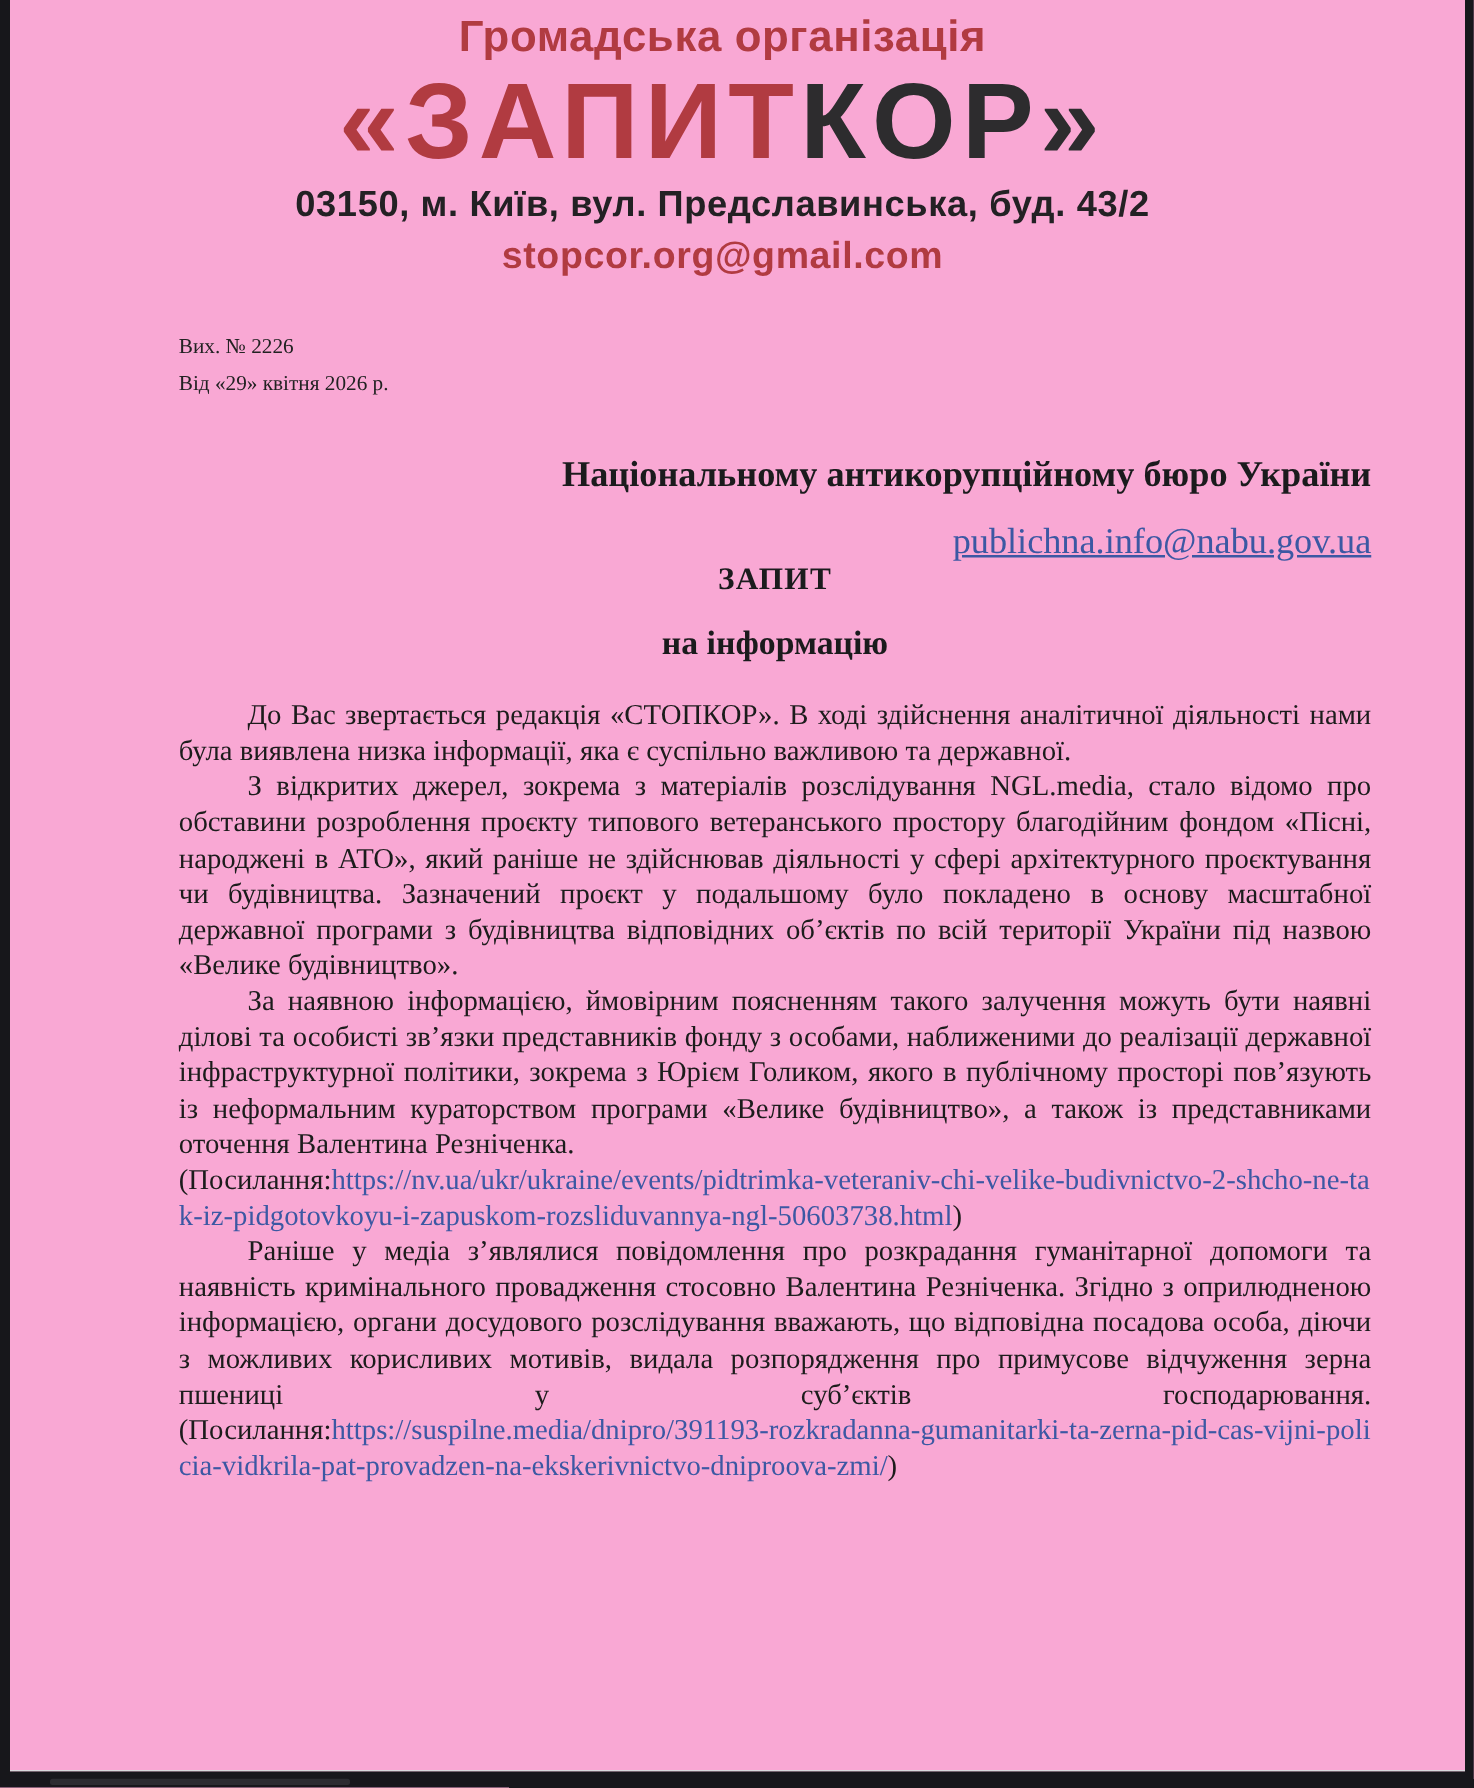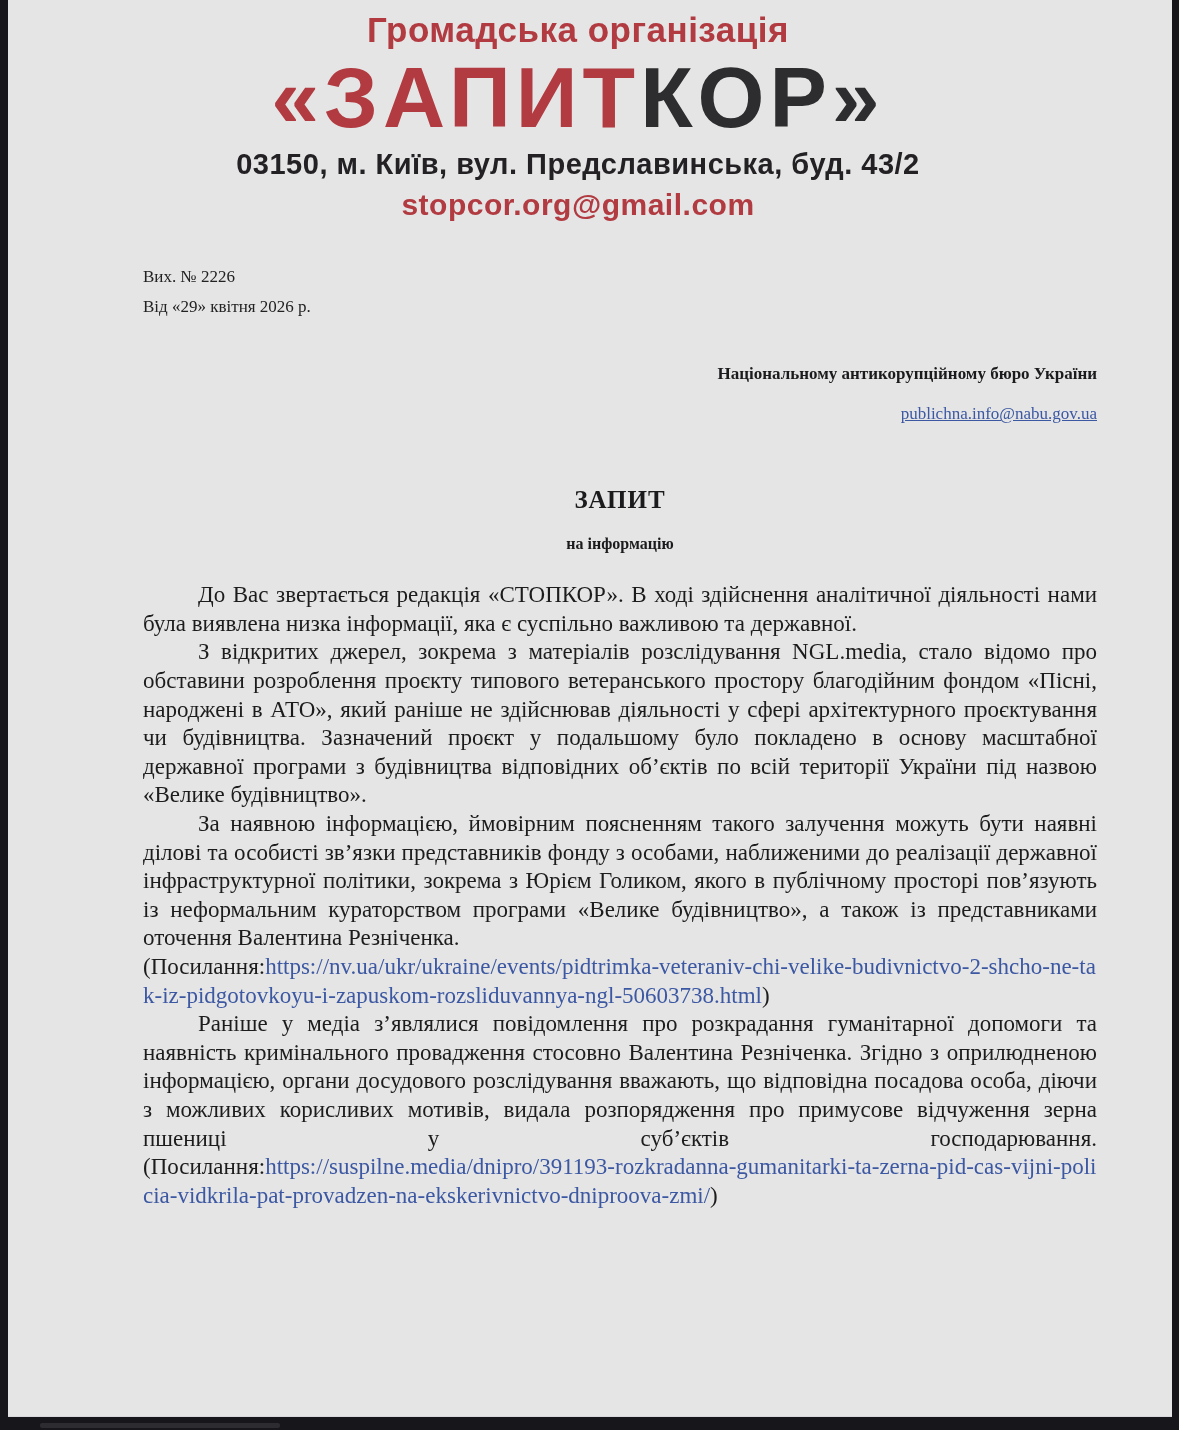--- a/index.html
+++ b/index.html
@@ -8,21 +8,21 @@
     background:#17171b;
     position:relative;
     overflow:hidden;
     font-family:"Liberation Serif", serif;
   }
   .viewport{position:absolute;inset:0;}
   
   .page{
     position:absolute;
     left:8px;right:7px;top:0;bottom:13px;
-    background:#e5e5e5;
+    background:#f9a8d4;
     border-bottom:1px solid #d9d9dc;
     box-sizing:border-box;
     color:#1c1c1c;
   }
   
   .letterhead{
     text-align:center;
     padding-top:10px;
     font-family:"Liberation Sans", sans-serif;
     transform:translateX(-12px);
@@ -53,37 +53,37 @@
     margin:0 75px 0 135px; 
   }
   .ref-block{
     margin-top:40px;
     font-size:17px;line-height:30px;
     color:#222;
   }
   .addressee{
     margin-top:42px;
     text-align:right;
-    font-size:17px;
+    font-size:29px;
   }
   .addressee-name{font-weight:bold;color:#1b1b1d;}
   .addressee-email{
     display:inline-block;
     margin-top:20px;
     color:var(--blue);
     text-decoration:underline;
     cursor:pointer;
   }
   .doc-title{
     text-align:center;
     font-weight:bold;
     color:#1b1b1d;
   }
-  .doc-title .t1{margin-top:62px;font-size:25px;letter-spacing:1px;}
-  .doc-title .t2{margin-top:21px;font-size:16px;}
+  .doc-title .t1{font-size:25px;letter-spacing:1px;}
+  .doc-title .t2{margin-top:21px;font-size:27px;}
   .body-text{
     margin-top:28px;
     font-size:23px;
     line-height:28.6px;
     text-align:justify;
     color:#1c1c1c;
   }
   .body-text p{margin:0;}
   p.indent{text-indent:55px;}
   p.stretch-last{text-align-last:justify;}

